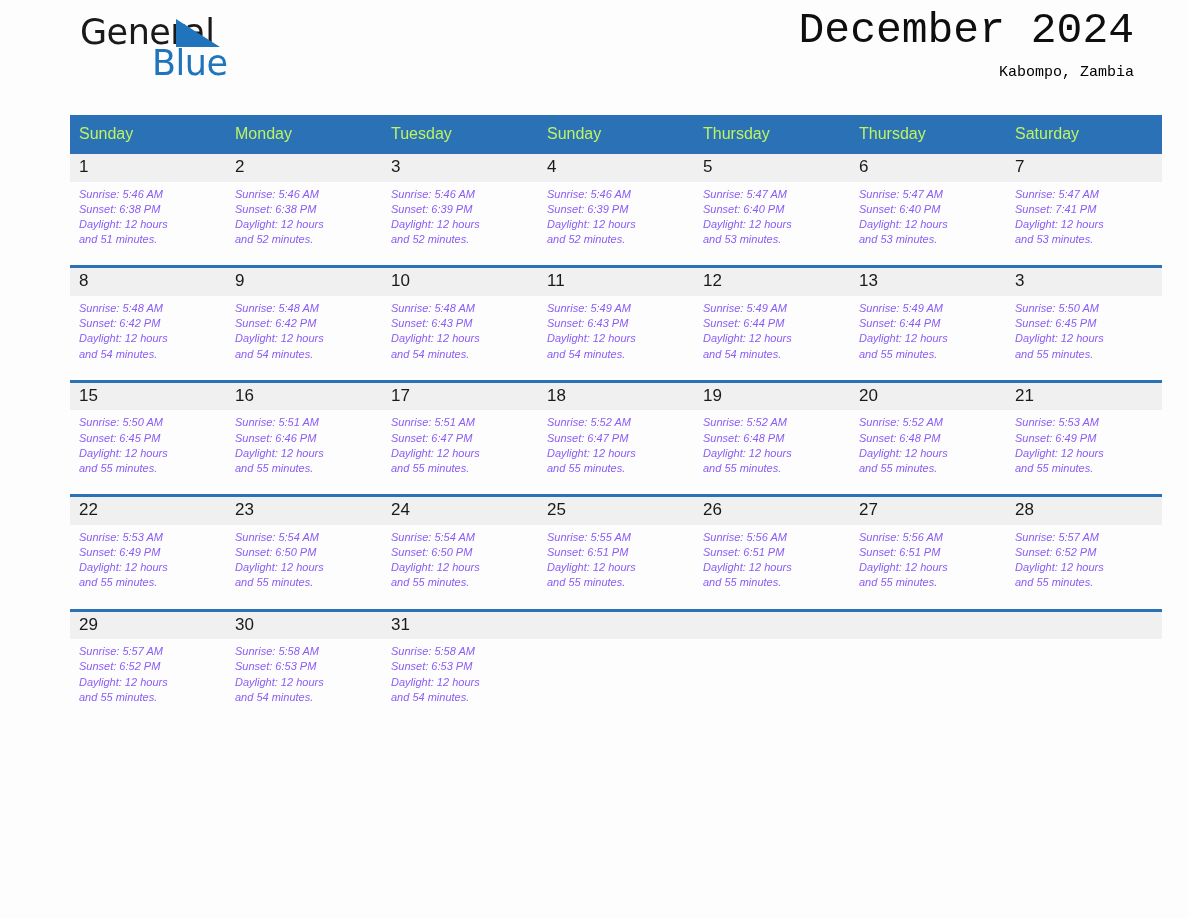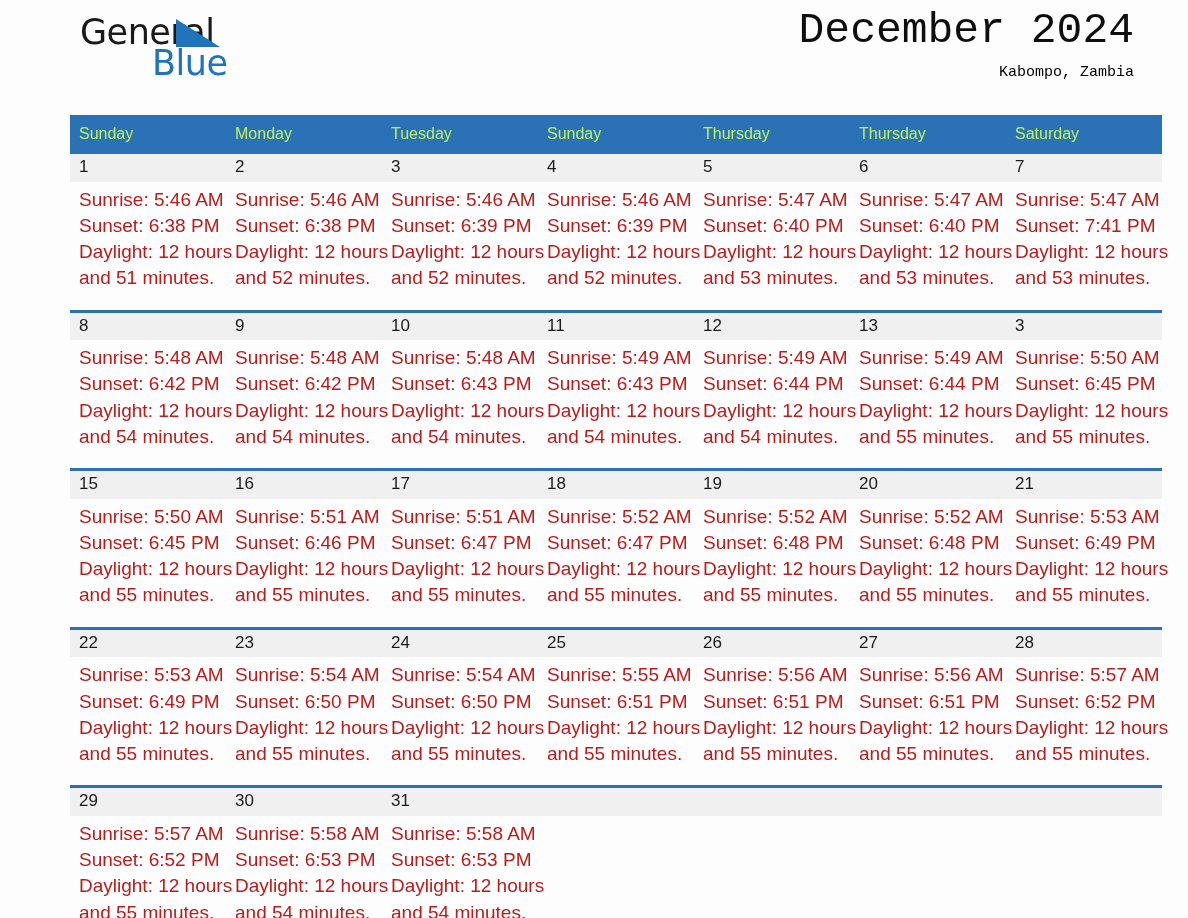--- a/index.html
+++ b/index.html
@@ -107,25 +107,26 @@
     padding: 4px 0 5px 9px;
     border-top: 3px solid #2a72b5;
     vertical-align: top;
     line-height: 1.1;
   }
   .daynum-row.first td {
     border-top: none;
   }
   .info-row td {
     background: #fdfdfd;
-    font-size: 19px;
-    color: #b91c1c;
+    font-size: 11px;
+    color: #8b5cf6;
     padding: 5px 10px 18px 9px;
     vertical-align: top;
     line-height: 1.38;
+    font-style: italic;
   }
   .info-row td.empty,
   .daynum-row td.empty {
     background: #fdfdfd;
   }
   .daynum-row td.blank-tail {
     background: #f0f0f0;
   }
   .info-line {
     display: block;

